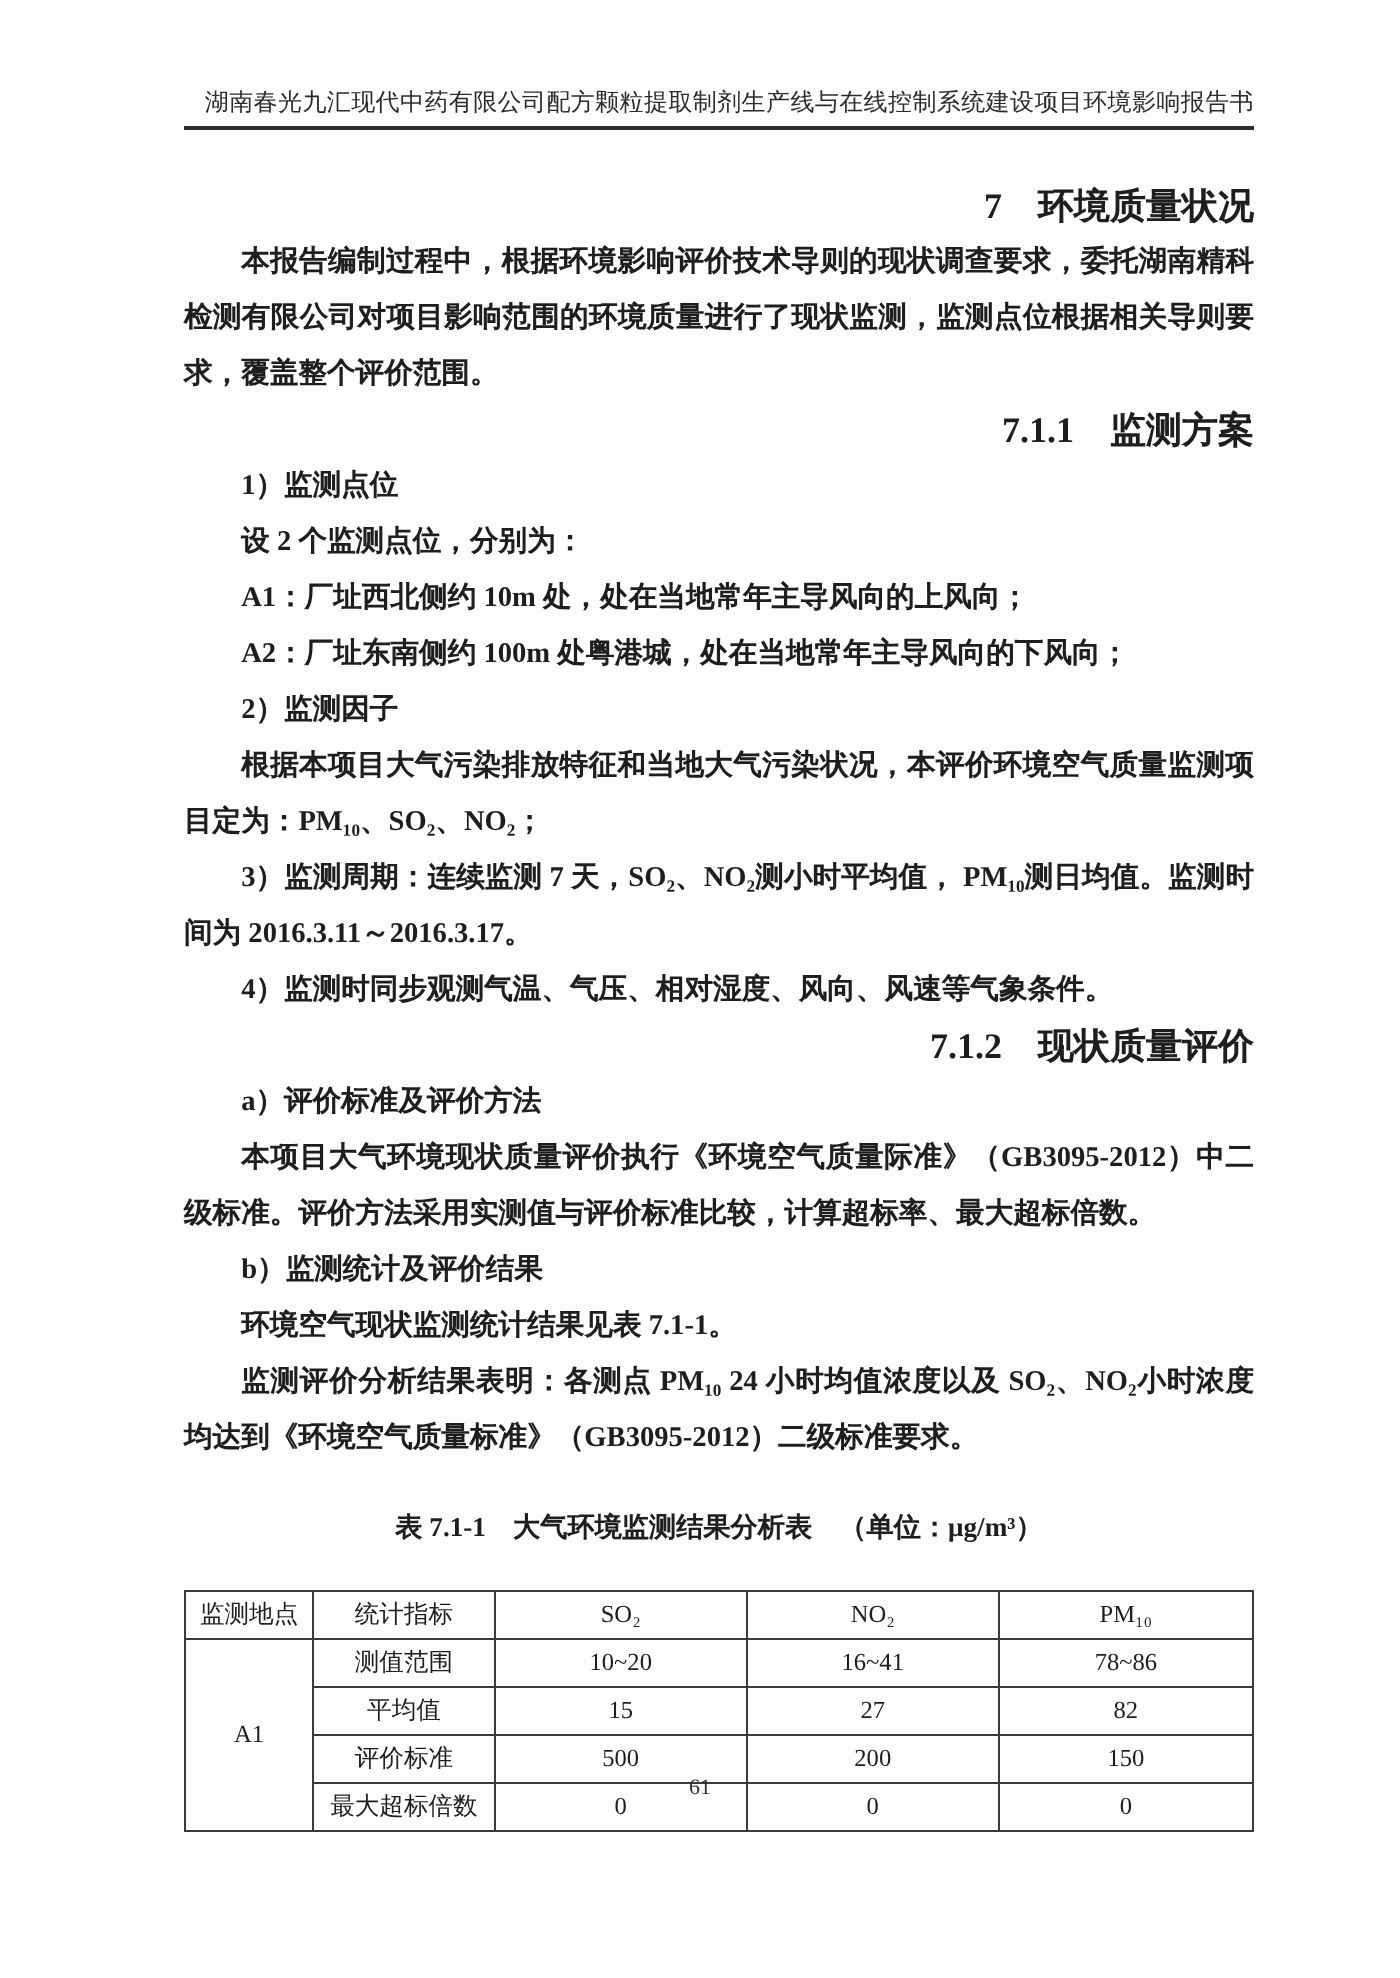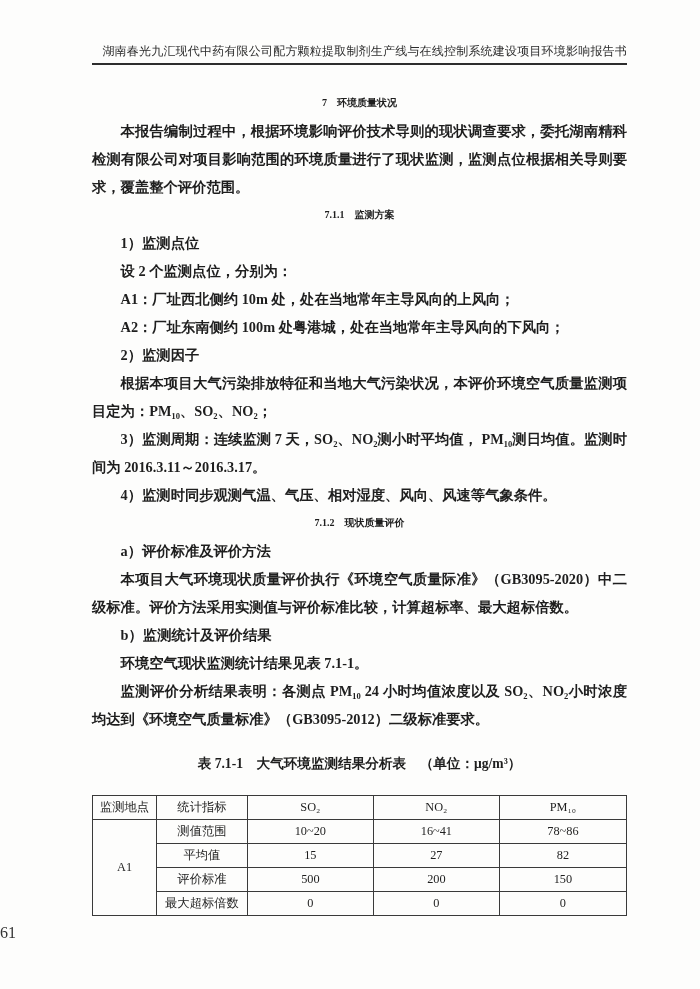--- a/index.html
+++ b/index.html
@@ -37,22 +37,22 @@
   }
   .doc-main p, .doc-main h1, .doc-main h2, .doc-main h3 {
     margin: 0;
     font-size: 14.3px;
     line-height: 28px;
     font-weight: bold;
     text-align: justify;
   }
   h1.sec, h2.sec, h3.sec {
     font-weight: bold;
-    font-size: 10px;
-    text-align: center;
+    font-size: 18px;
+    text-align: right;
   }
   .indent {
     text-indent: 2em;
   }
   .table-caption {
     font-weight: bold;
     text-align: center;
     font-size: 13.6px;
     line-height: 28px;
     margin: 17px;
@@ -74,24 +74,24 @@
     line-height: 15px;
   }
   .col-site  { width: 12%; }
   .col-ind   { width: 17%; }
   .col-so2   { width: 23.6%; }
   .col-no2   { width: 23.6%; }
   .col-pm10  { width: 23.8%; }
   .doc-footer {
     position: absolute;
     left: 0;
-    top: 924px;
+    top: 888px;
     width: 100%;
-    text-align: left;
-    font-size: 16px;
+    text-align: center;
+    font-size: 11px;
     color: #333;
   }
 </style>
 </head>
 <body>
 
 <div class="page">
 
   <header class="doc-header">
     <span>湖南春光九汇现代中药有限公司配方颗粒提取制剂生产线与在线控制系统建设项目环境影响报告书</span>
@@ -104,21 +104,21 @@
     <p class="indent">1）监测点位</p>
     <p class="indent">设 2 个监测点位，分别为：</p>
     <p class="indent">A1：厂址西北侧约 10m 处，处在当地常年主导风向的上风向；</p>
     <p class="indent">A2：厂址东南侧约 100m 处粤港城，处在当地常年主导风向的下风向；</p>
     <p class="indent">2）监测因子</p>
     <p class="indent">根据本项目大气污染排放特征和当地大气污染状况，本评价环境空气质量监测项目定为：PM₁₀、SO₂、NO₂；</p>
     <p class="indent">3）监测周期：连续监测 7 天，SO₂、NO₂测小时平均值， PM₁₀测日均值。监测时间为 2016.3.11～2016.3.17。</p>
     <p class="indent">4）监测时同步观测气温、气压、相对湿度、风向、风速等气象条件。</p>
     <h3 class="sec">7.1.2　现状质量评价</h3>
     <p class="indent">a）评价标准及评价方法</p>
-    <p class="indent">本项目大气环境现状质量评价执行《环境空气质量际准》（GB3095-2020）中二级标准。评价方法采用实测值与评价标准比较，计算超标率、最大超标倍数。</p>
+    <p class="indent">本项目大气环境现状质量评价执行《环境空气质量际准》（GB3095-2012）中二级标准。评价方法采用实测值与评价标准比较，计算超标率、最大超标倍数。</p>
     <p class="indent">b）监测统计及评价结果</p>
     <p class="indent">环境空气现状监测统计结果见表 7.1-1。</p>
     <p class="indent">监测评价分析结果表明：各测点 PM₁₀ 24 小时均值浓度以及 SO₂、NO₂小时浓度均达到《环境空气质量标准》（GB3095-2012）二级标准要求。</p>
 
     <div class="table-caption">表 7.1-1　大气环境监测结果分析表　（单位：μg/m³）</div>
 
     <table class="monitor">
       <colgroup>
         <col class="col-site">
           <col class="col-ind">

